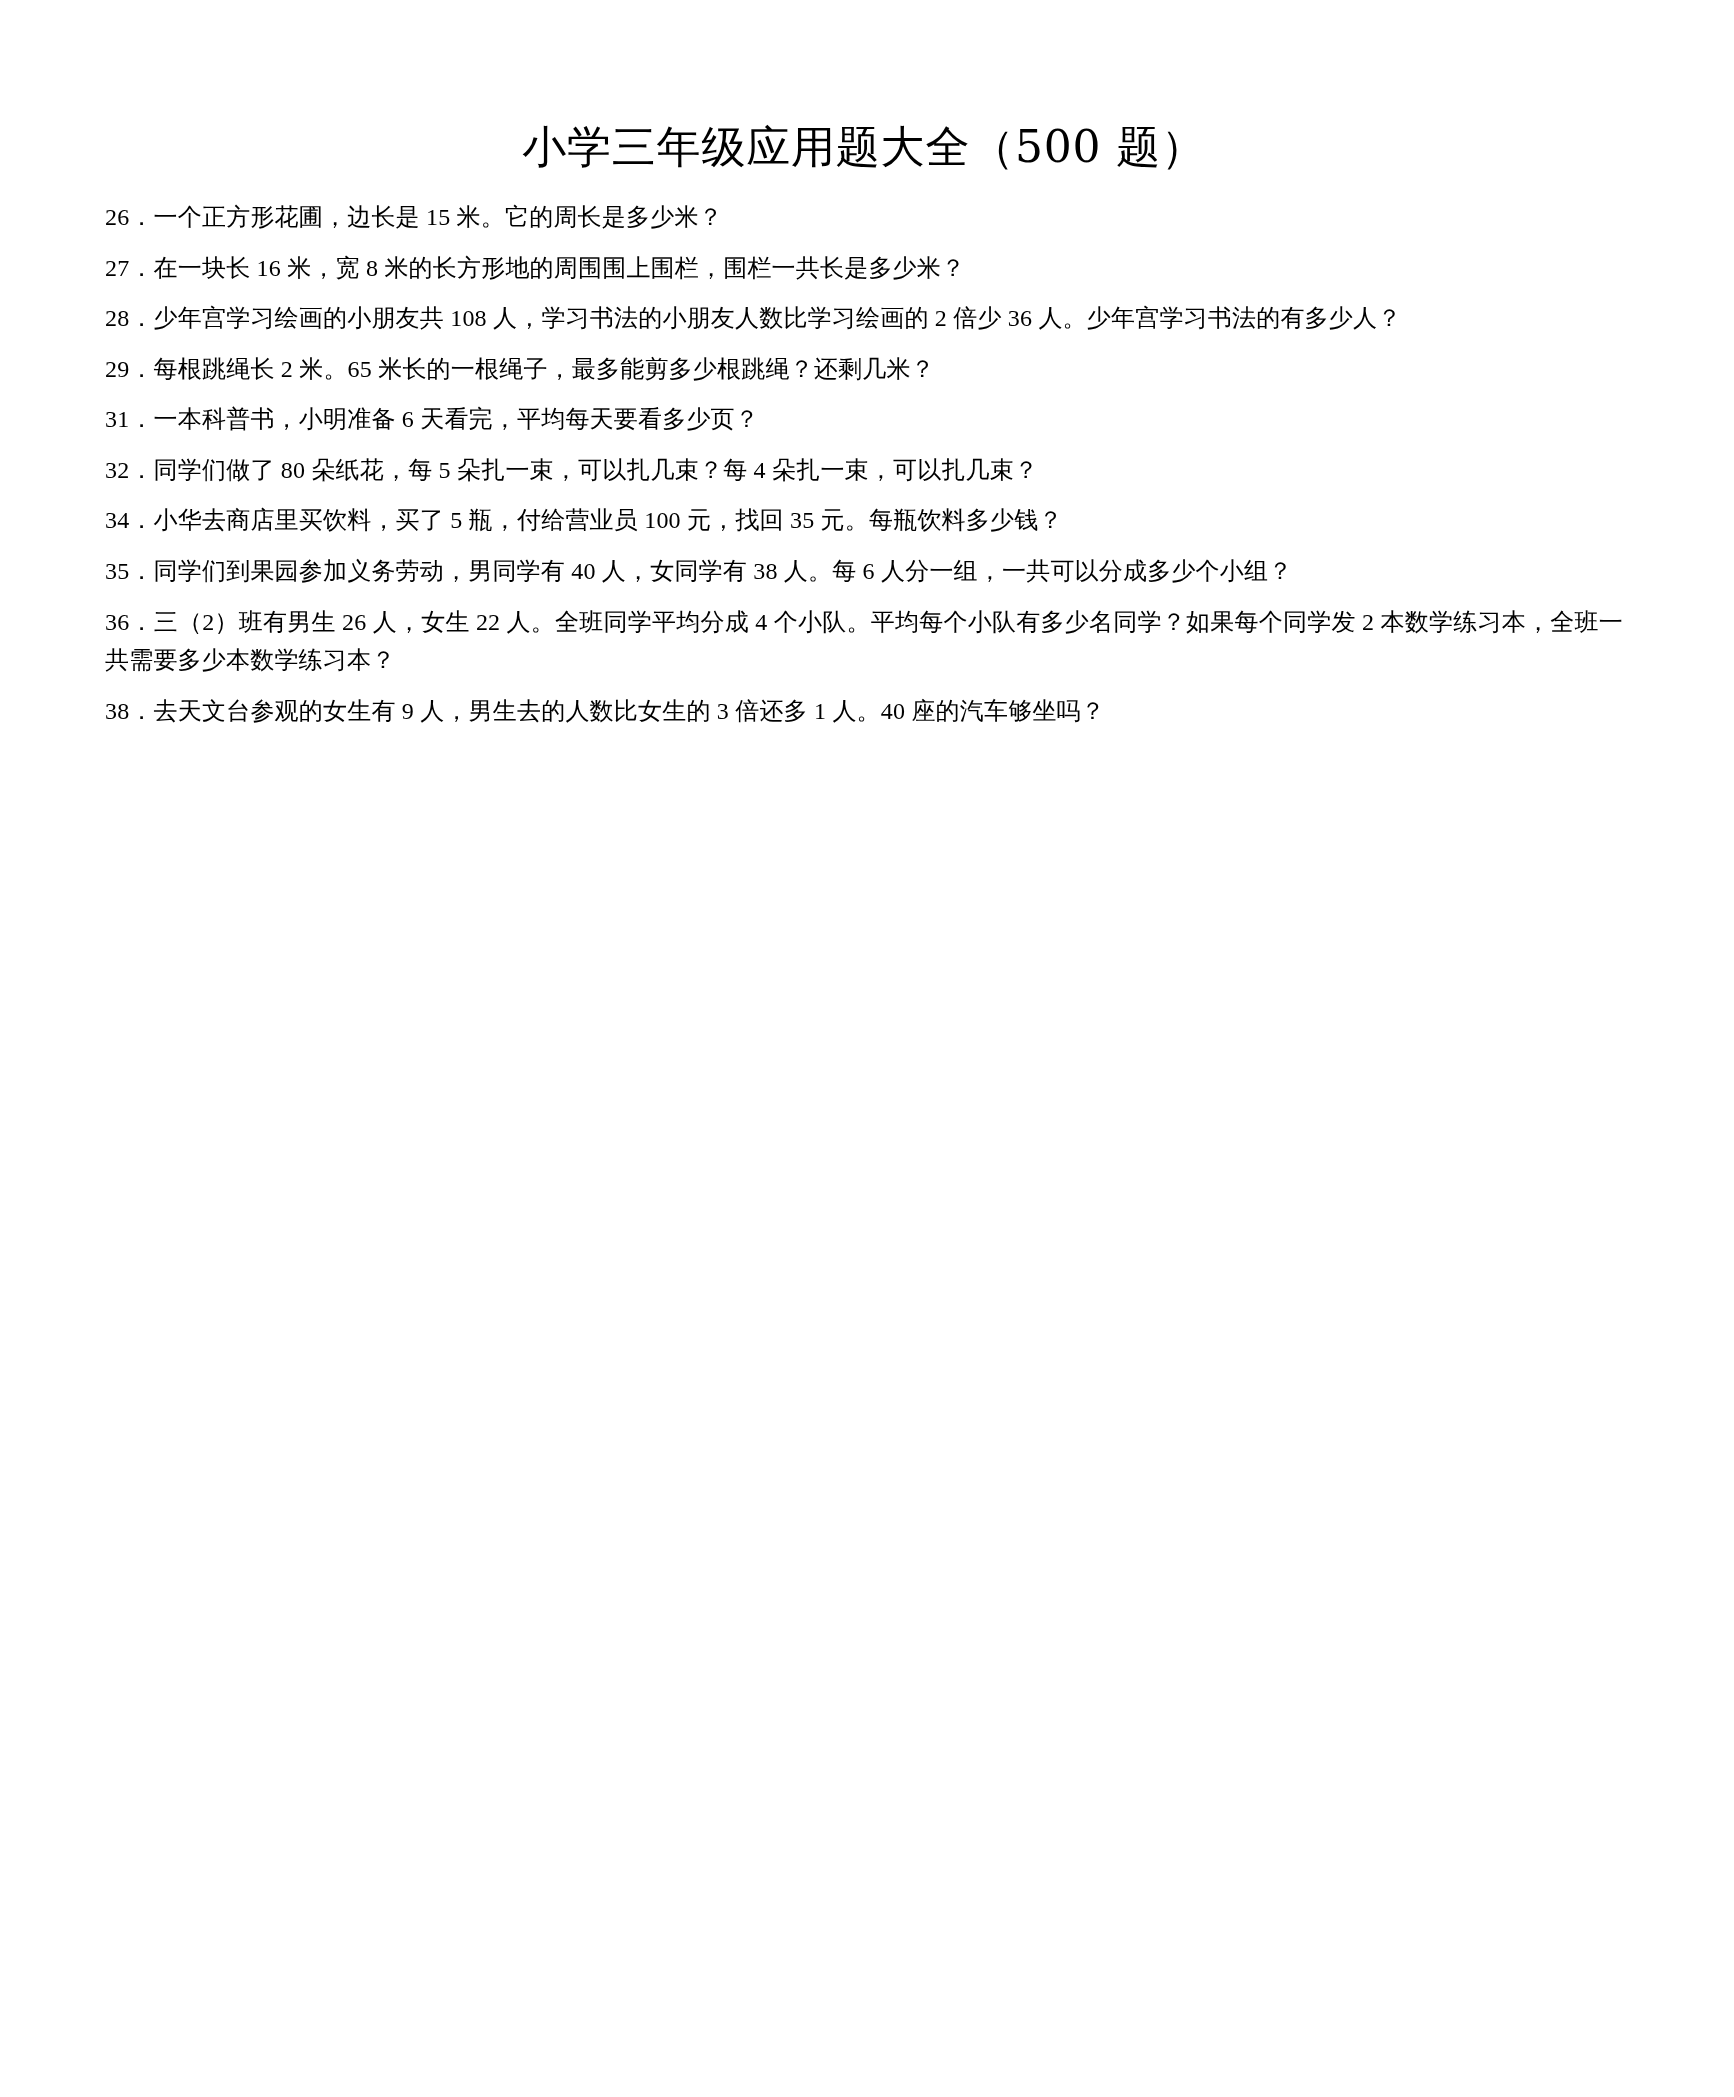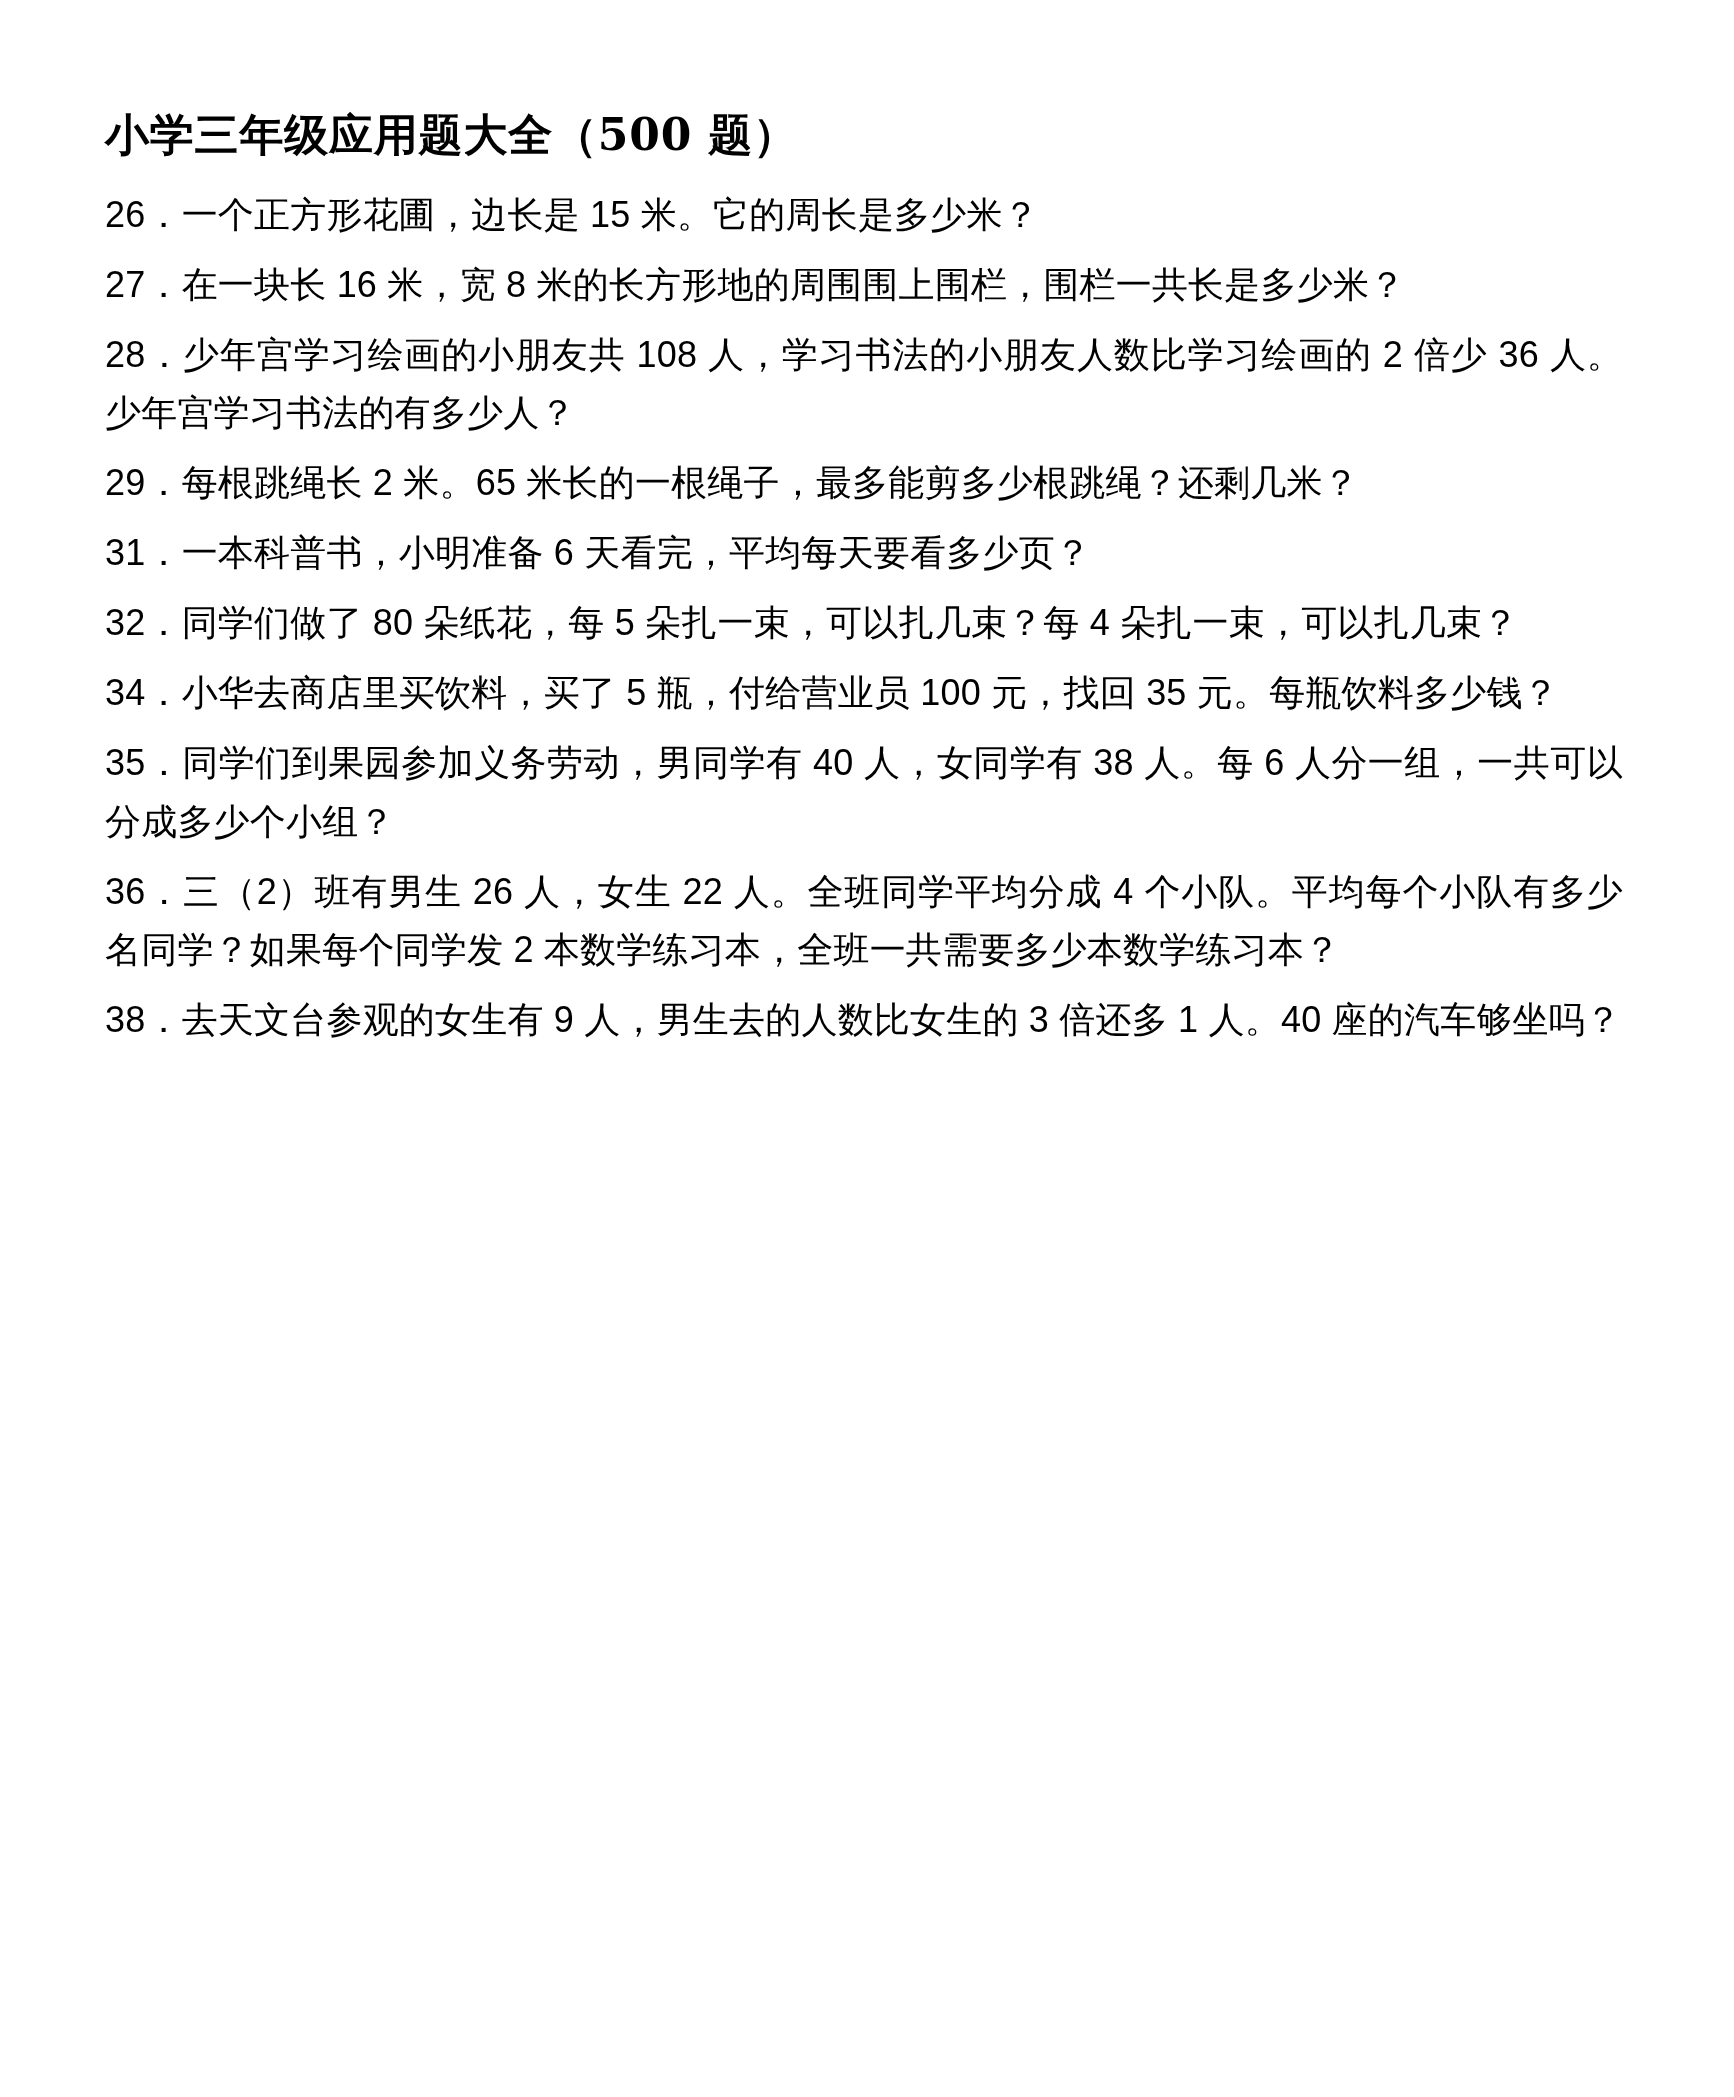--- a/index.html
+++ b/index.html
@@ -23,38 +23,38 @@
     padding: 0;
     background: #ffffff;
     overflow: hidden;
   }
   .page-inner {
     box-sizing: border-box;
     width: 100%;
     padding: 103px 111px 0 105px;
   }
   .doc-title {
-    text-align: left;
+    text-align: center;
     font-family: "DejaVu Serif", "Liberation Serif", serif;
     font-size: 44px;
-    font-weight: 700;
+    font-weight: 400;
     line-height: 1.25;
     letter-spacing: 0.8px;
-    margin: 4px 0 24px 0;
+    margin: 16px 0 24px 0;
     padding: 0;
     white-space: nowrap;
   }
   .problem-list {
     list-style: none;
     margin: 0;
     padding: 0;
   }
   .problem {
-    font-family: Liberation Sans, sans-serif;
-    font-size: 36px;
+    font-family: Liberation Serif, serif;
+    font-size: 24px;
     line-height: 1.62;
     margin: 0 0 11.7px 0;
     padding: 0;
     text-align: justify;
     text-justify: inter-character;
     word-break: break-all;
     letter-spacing: 0.2px;
   }
   .problem:last-child {
     margin-bottom: 0;

